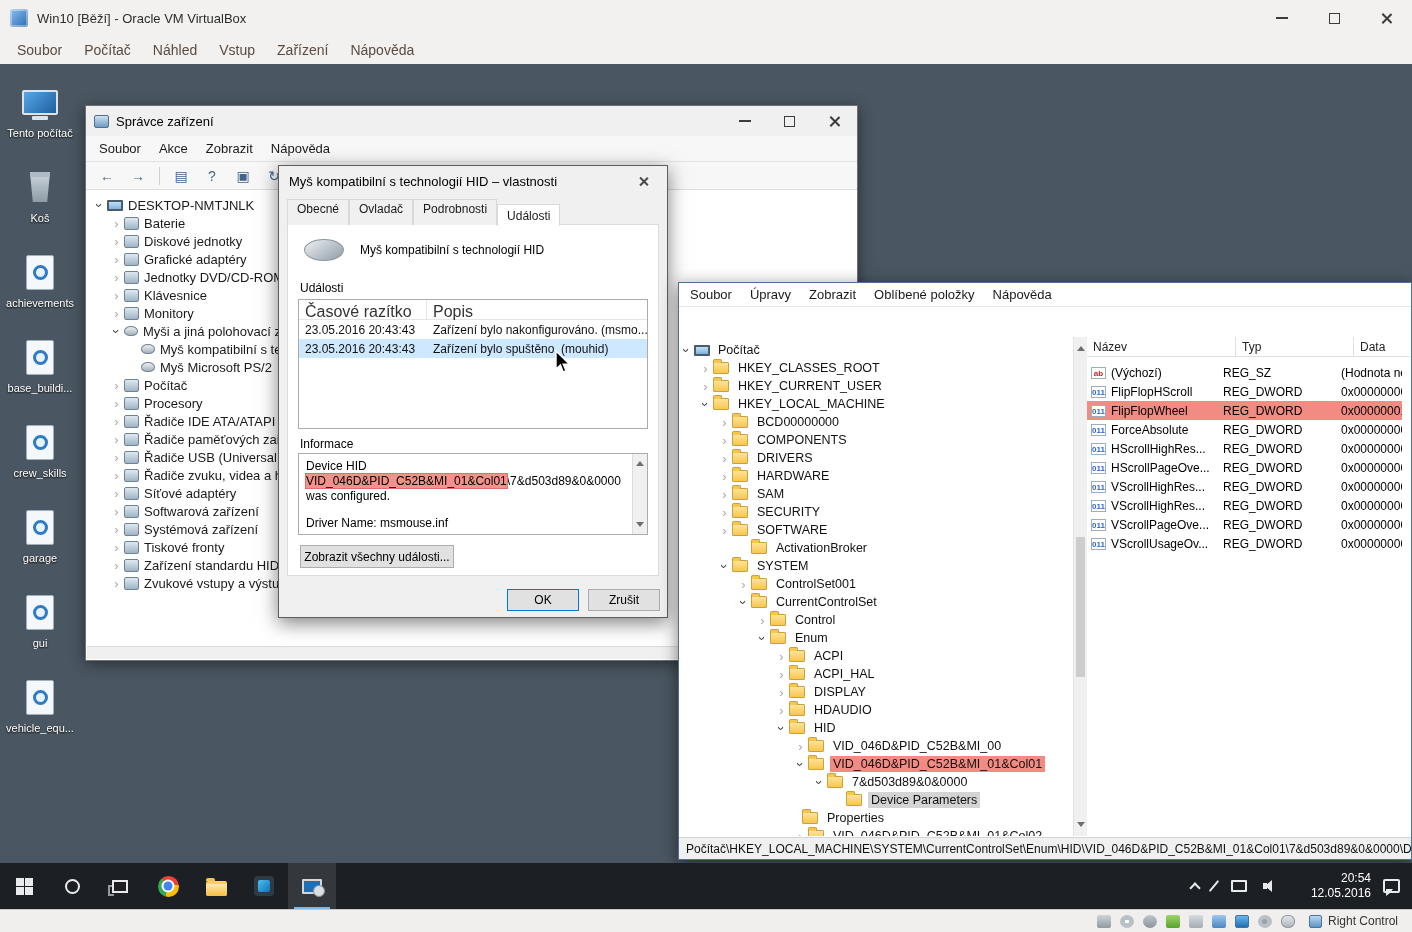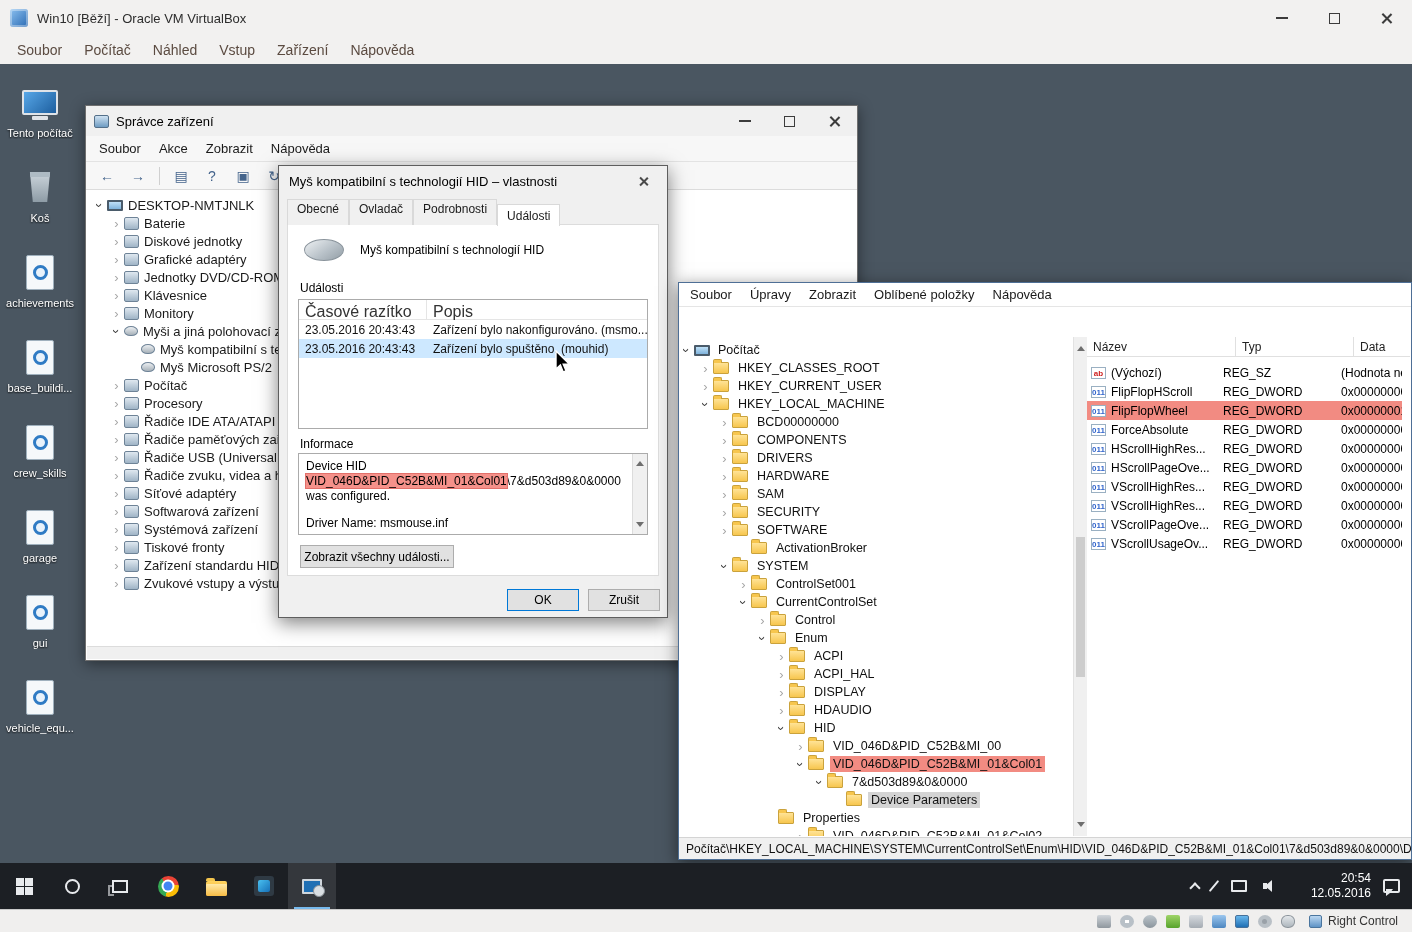--- a/index.html
+++ b/index.html
@@ -616,21 +616,21 @@
             <div class="re-row" style="padding-left: 133px;">
               <span class="arrow open">›</span>
               <span class="folder"></span>
               <span class="re-label">7&amp;d503d89&amp;0&amp;0000</span>
             </div>
             <div class="re-row" style="padding-left: 152px;">
               <span class="arrow none"></span>
               <span class="folder"></span>
               <span class="re-label sel-gray">Device Parameters</span>
             </div>
-            <div class="re-row" style="padding-left: 84px;">
+            <div class="re-row" style="padding-left: 108px;">
               <span class="arrow none"></span>
               <span class="folder"></span>
               <span class="re-label">Properties</span>
             </div>
             <div class="re-row" style="padding-left: 114px;">
               <span class="arrow closed">›</span>
               <span class="folder"></span>
               <span class="re-label">VID_046D&amp;PID_C52B&amp;MI_01&amp;Col02</span>
             </div>
           </div>

